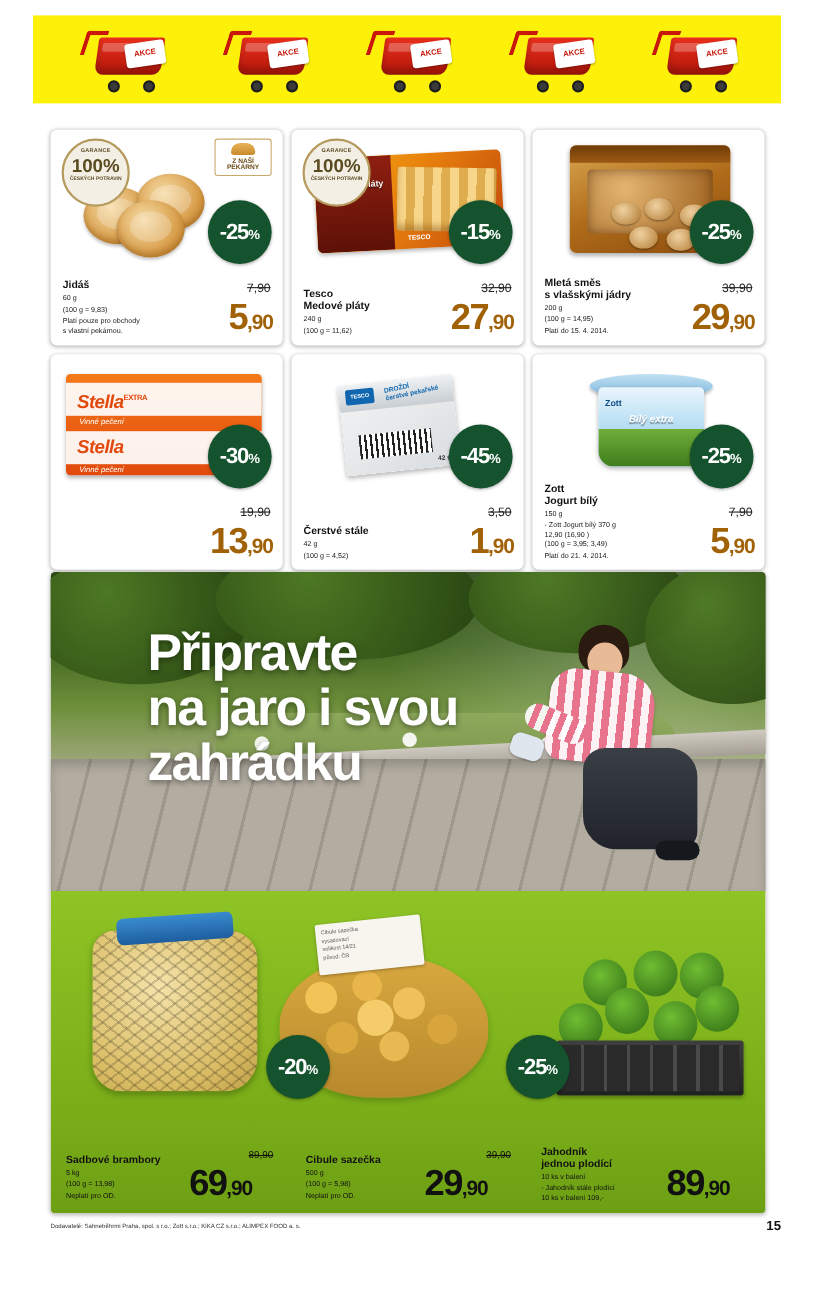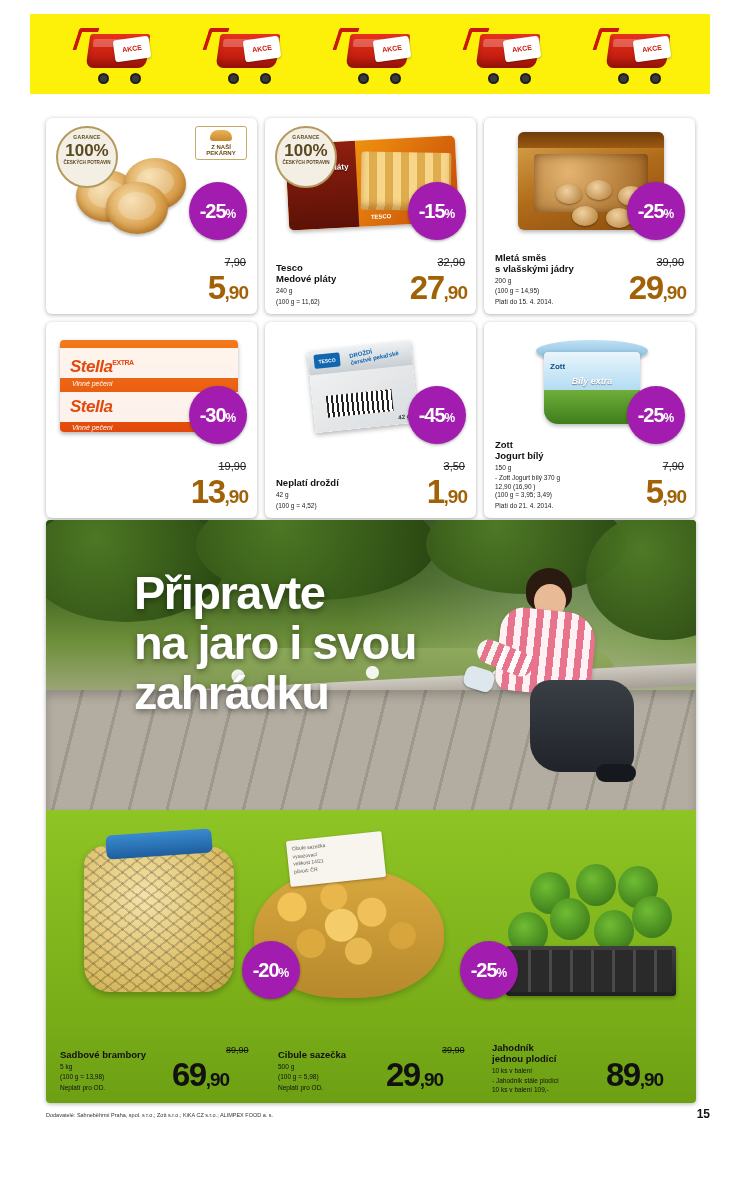--- a/index.html
+++ b/index.html
@@ -84,21 +84,21 @@
     padding-top:17px;
   }
   .badge-bakery .loaf{
     position:absolute; left:50%; top:3px; transform:translateX(-50%);
     width:22px; height:11px; border-radius:11px 11px 4px 4px;
     background:linear-gradient(#e8b457,#c98a2c);
   }
 
   .disc {
     position:absolute; border-radius:50%;
-    background:#a21caf; color:#fff;
+    background:#14532d; color:#fff;
     font-weight:bold; text-align:center;
     box-shadow:0 1px 3px rgba(0,0,0,.35);
     z-index:5;
   }
   .disc .v{ font-size:20px; letter-spacing:-1px; }
   .disc .p{ font-size:12px; }
   .disc.d1 { width:58px; height:58px; right:10px; top:64px; line-height:58px; }
 
   .info { position:absolute; left:11px; bottom:8px; right:84px; }
   .pname { font-size:9.5px; font-weight:bold; color:#111; line-height:1.15; }
@@ -502,20 +502,27 @@
             <div class="g-bot">ČESKÝCH POTRAVIN</div>
           </div>
           <div class="badge-bakery">
             <div class="loaf"></div>
             <span>Z NAŠÍ PEKÁRNY</span>
           </div>
         </div>
         <div class="disc d1">
           <span class="v">-25</span><span class="p">%</span>
         </div>
+        <div class="info">
+          <div class="pname">Jidáš</div>
+          <div class="psub">60 g</div>
+          <div class="psub">(100 g = 9,83)</div>
+          <div class="psub" style="white-space:pre-line">Platí pouze pro obchody
+s vlastní pekárnou.</div>
+        </div>
         <div class="strike">7,90</div>
         <div class="price">
           <span class="big">5</span><span class="small">,90</span>
         </div>
       </div>
 
       <div class="card">
         <div class="imgbox">
           <div class="pack-medove">
             <div class="dark"></div>
@@ -602,21 +609,21 @@
             <div class="txt" style="white-space:pre-line">DROŽDÍ
 čerstvé pekařské</div>
             <div class="bar"></div>
             <div class="g">42 g</div>
           </div>
         </div>
         <div class="disc d1">
           <span class="v">-45</span><span class="p">%</span>
         </div>
         <div class="info">
-          <div class="pname">Neplatí droždí</div>
+          <div class="pname">Čerstvé stále</div>
           <div class="psub">42 g</div>
           <div class="psub">(100 g = 4,52)</div>
         </div>
         <div class="strike">3,50</div>
         <div class="price">
           <span class="big">1</span><span class="small">,90</span>
         </div>
       </div>
 
       <div class="card">

